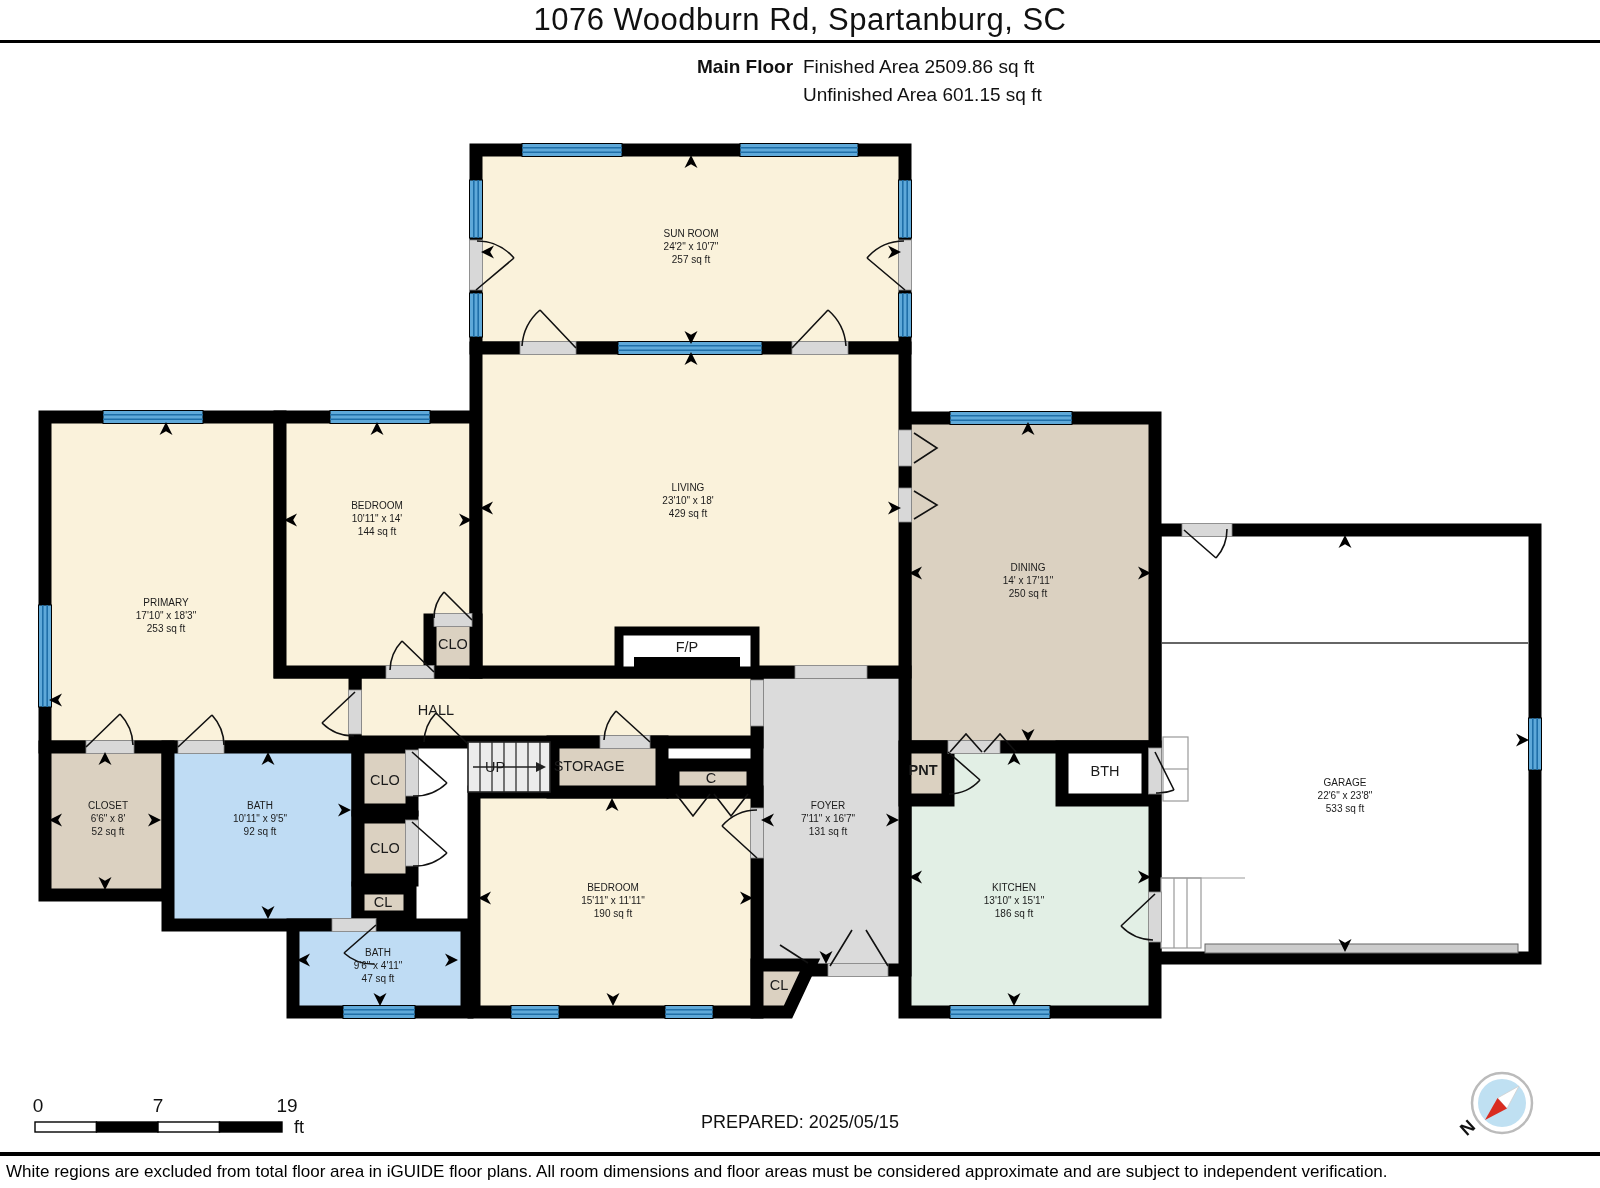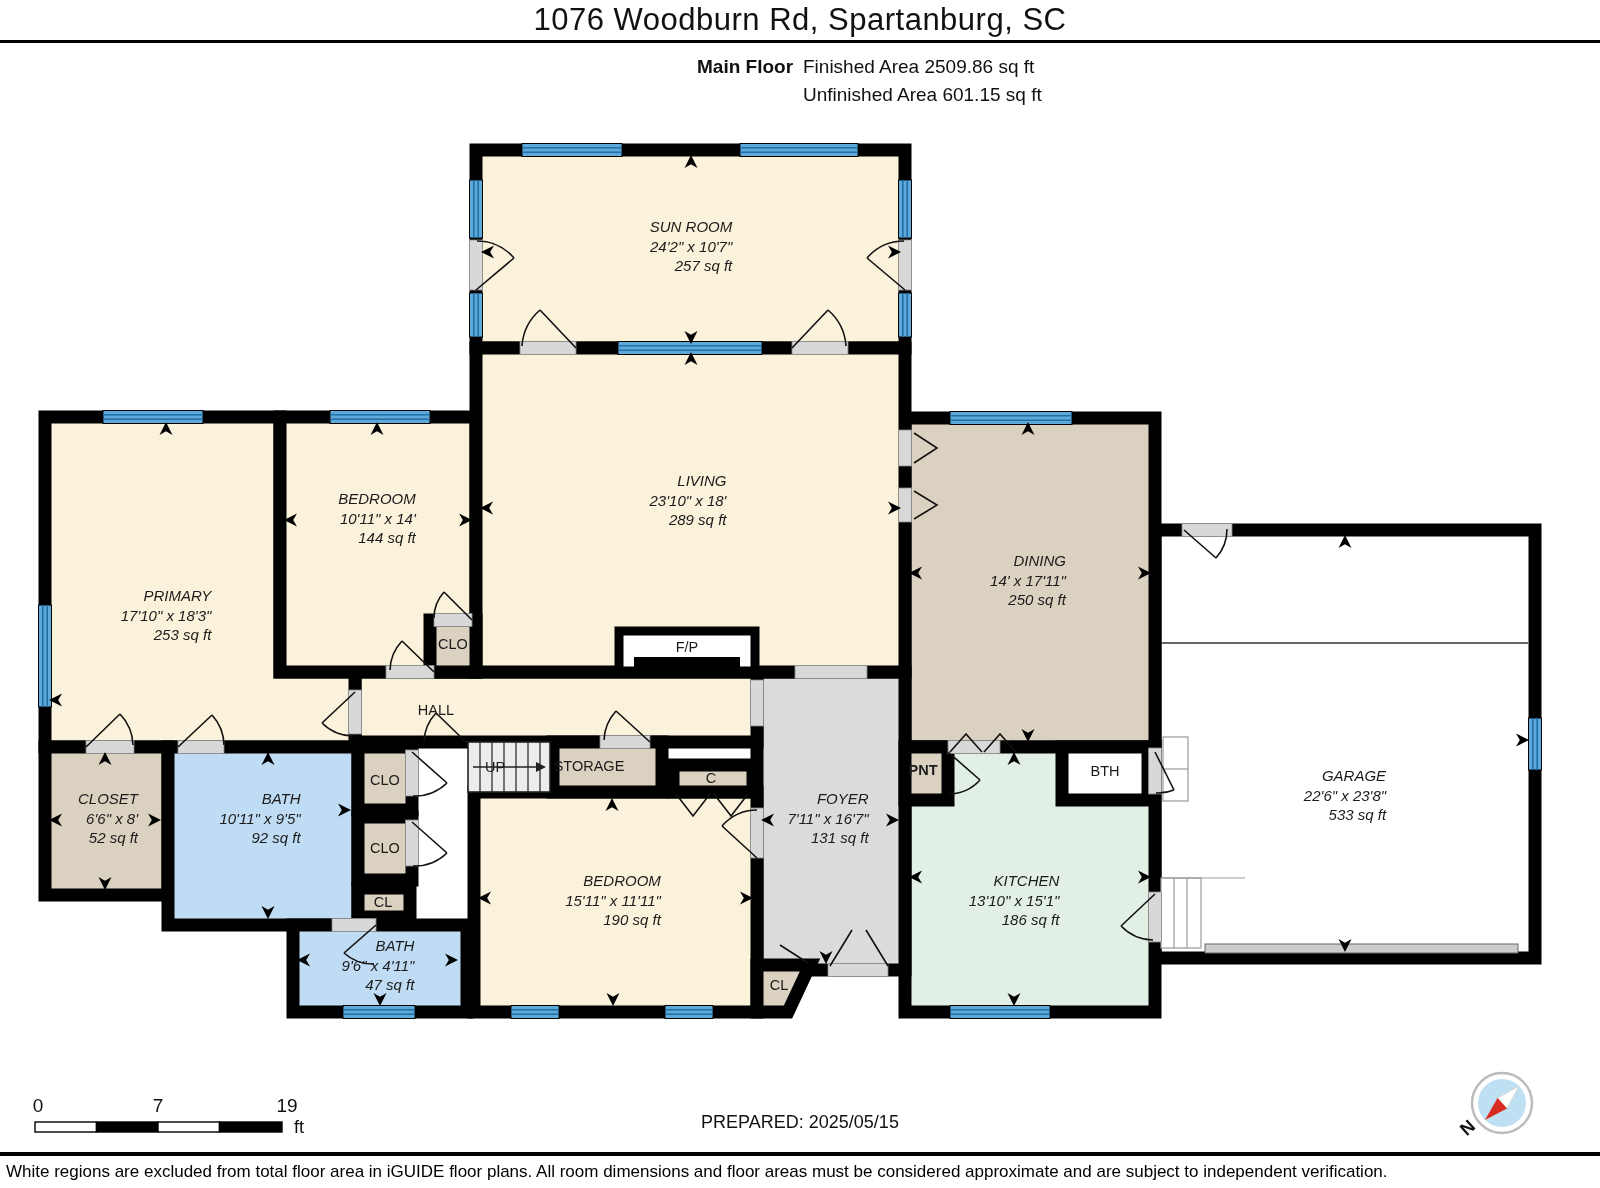--- a/index.html
+++ b/index.html
@@ -9,22 +9,22 @@
   }
   #plan-svg{position:absolute;left:0;top:0;}
   .page-title{
     position:absolute;top:2px;left:0;width:1600px;text-align:center;
     font-size:31px;font-weight:normal;letter-spacing:.5px;
   }
   .hr-top{position:absolute;top:40px;left:0;width:1600px;height:3px;background:#000;}
   .sub-bold{position:absolute;font-size:19px;font-weight:bold;}
   .sub-reg{position:absolute;font-size:19px;}
   .room-label{
-    position:absolute;transform:translate(-50%,-50%);text-align:right;
-    font-size:15px;line-height:1.3;color:#1b1b1b;white-space:nowrap;font-style:italic;
+    position:absolute;transform:translate(-50%,-50%);text-align:center;
+    font-size:10px;line-height:1.3;color:#1b1b1b;white-space:nowrap;
   }
   .small-label{
     position:absolute;transform:translate(-50%,-50%);font-size:14.5px;
     color:#1b1b1b;white-space:nowrap;
   }
   .scale-num{position:absolute;transform:translate(-50%,-50%);font-size:19px;color:#111;}
   .unit-label{position:absolute;font-size:18px;color:#111;}
   .prepared{position:absolute;transform:translate(-50%,-50%);font-size:18px;color:#111;}
   .hr-bottom{position:absolute;top:1152px;left:0;width:1600px;height:4px;background:#000;}
   .footer-note{position:absolute;top:1162px;left:6px;width:1588px;font-size:17px;color:#000;}
@@ -274,21 +274,21 @@
 <div class="sub-reg" style="left:803px;top:84px;">Unfinished Area 601.15 sq ft</div>
 
 <div class="room-label" style="left:691px;top:246px;">
   <div>SUN ROOM</div>
     <div>24'2" x 10'7"</div>
     <div>257 sq ft</div>
 </div>
 <div class="room-label" style="left:688px;top:500px;">
   <div>LIVING</div>
     <div>23'10" x 18'</div>
-    <div>289 sq ft</div>
+    <div>429 sq ft</div>
 </div>
 <div class="room-label" style="left:166px;top:615px;">
   <div>PRIMARY</div>
     <div>17'10" x 18'3"</div>
     <div>253 sq ft</div>
 </div>
 <div class="room-label" style="left:377px;top:518px;">
   <div>BEDROOM</div>
     <div>10'11" x 14'</div>
     <div>144 sq ft</div>

